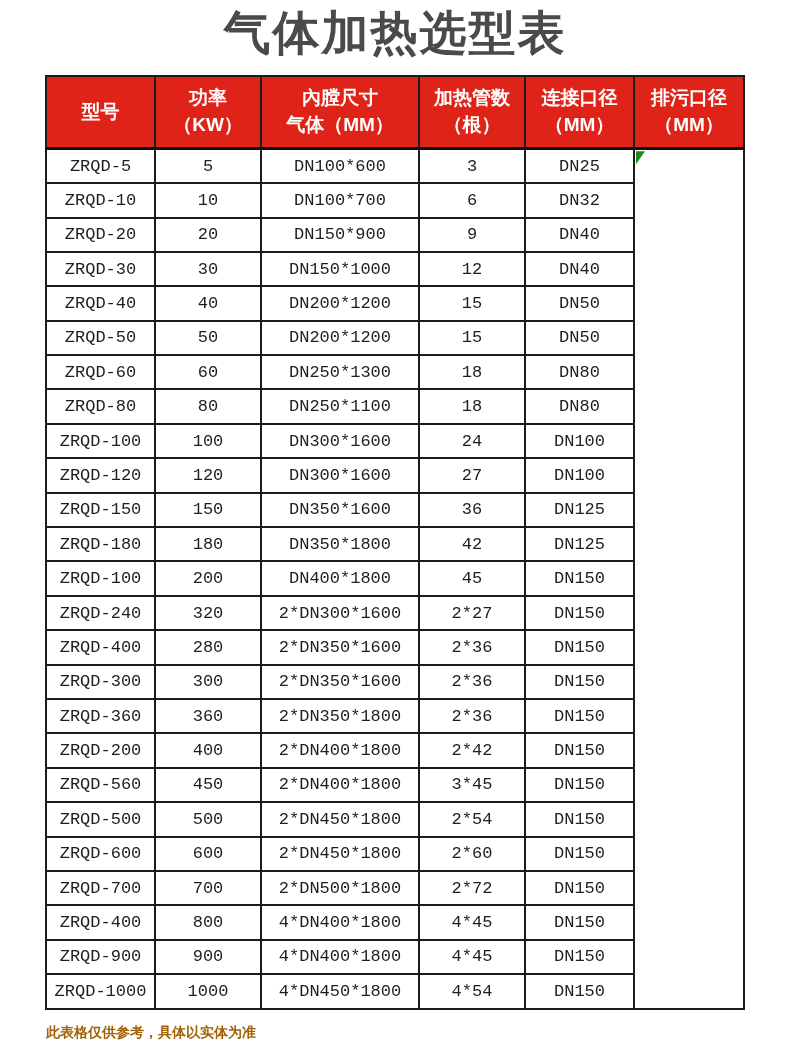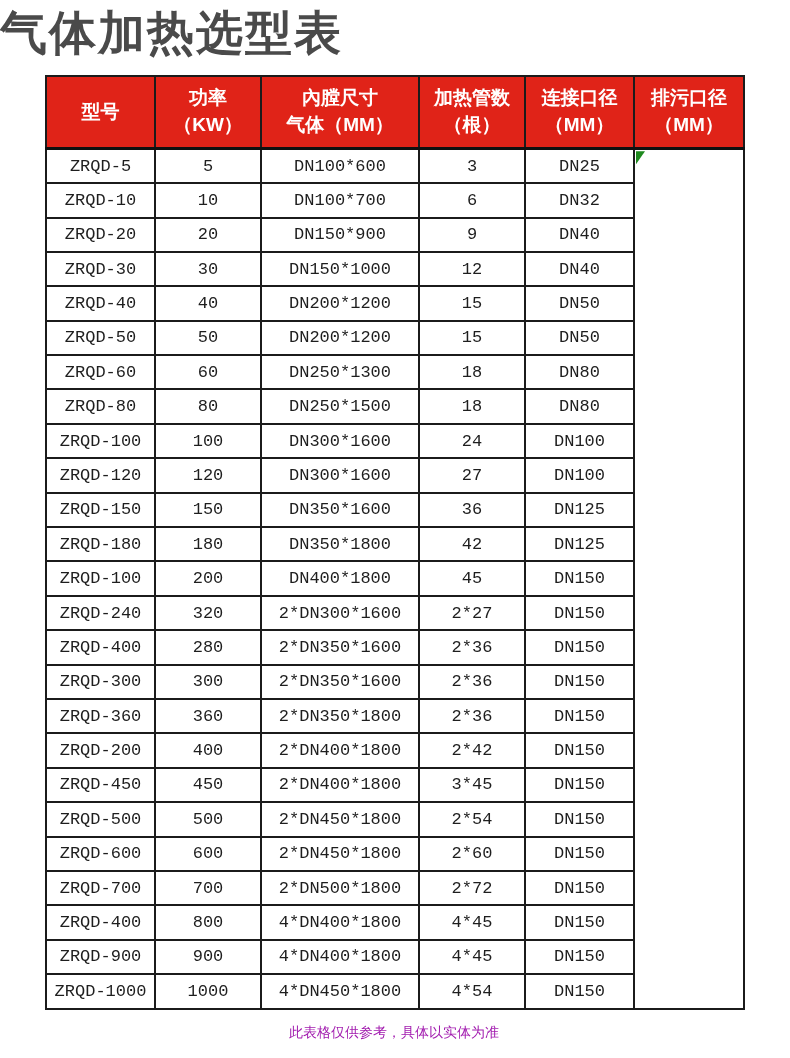--- a/index.html
+++ b/index.html
@@ -11,21 +11,21 @@
     --marker-green: #1f8a1f;
   }
   * { box-sizing: border-box; }
   html, body {
     margin: 0; padding: 0;
     width: 790px; height: 1058px;
     background: #ffffff;
     font-family: "Liberation Sans", sans-serif;
   }
   .page-title {
-    text-align: left;
+    text-align: center;
     font-size: 47px;
     font-weight: bold;
     color: var(--title-text);
     margin: 4px 0 12px 0;
     letter-spacing: 2px;
     line-height: 1.25;
   }
   table.selection-table {
     border-collapse: collapse;
     table-layout: fixed;
@@ -71,24 +71,24 @@
     position: absolute;
     top: 1px; left: 1px;
     width: 9px; height: 13px;
     background: var(--marker-green);
     clip-path: polygon(0 0, 100% 0, 0 100%);
     display: block;
   }
   .footer-note {
     width: 698px;
     margin: 14px auto 0 auto;
-    text-align: center;
+    text-align: left;
     font-size: 14px;
-    font-weight: normal;
-    color: #a21caf;
+    font-weight: bold;
+    color: #a16207;
     padding-right: 2px;
   }
 </style>
 </head>
 <body>
 
 <div class="page-title">气体加热选型表</div>
 
 <table class="selection-table">
   <colgroup>
@@ -161,21 +161,21 @@
       <tr>
         <td>ZRQD-60</td>
         <td>60</td>
         <td>DN250*1300</td>
         <td>18</td>
         <td>DN80</td>
       </tr>
       <tr>
         <td>ZRQD-80</td>
         <td>80</td>
-        <td>DN250*1500</td>
+        <td>DN250*1100</td>
         <td>18</td>
         <td>DN80</td>
       </tr>
       <tr>
         <td>ZRQD-100</td>
         <td>100</td>
         <td>DN300*1600</td>
         <td>24</td>
         <td>DN100</td>
       </tr>
@@ -236,21 +236,21 @@
         <td>DN150</td>
       </tr>
       <tr>
         <td>ZRQD-200</td>
         <td>400</td>
         <td>2*DN400*1800</td>
         <td>2*42</td>
         <td>DN150</td>
       </tr>
       <tr>
-        <td>ZRQD-450</td>
+        <td>ZRQD-560</td>
         <td>450</td>
         <td>2*DN400*1800</td>
         <td>3*45</td>
         <td>DN150</td>
       </tr>
       <tr>
         <td>ZRQD-500</td>
         <td>500</td>
         <td>2*DN450*1800</td>
         <td>2*54</td>

